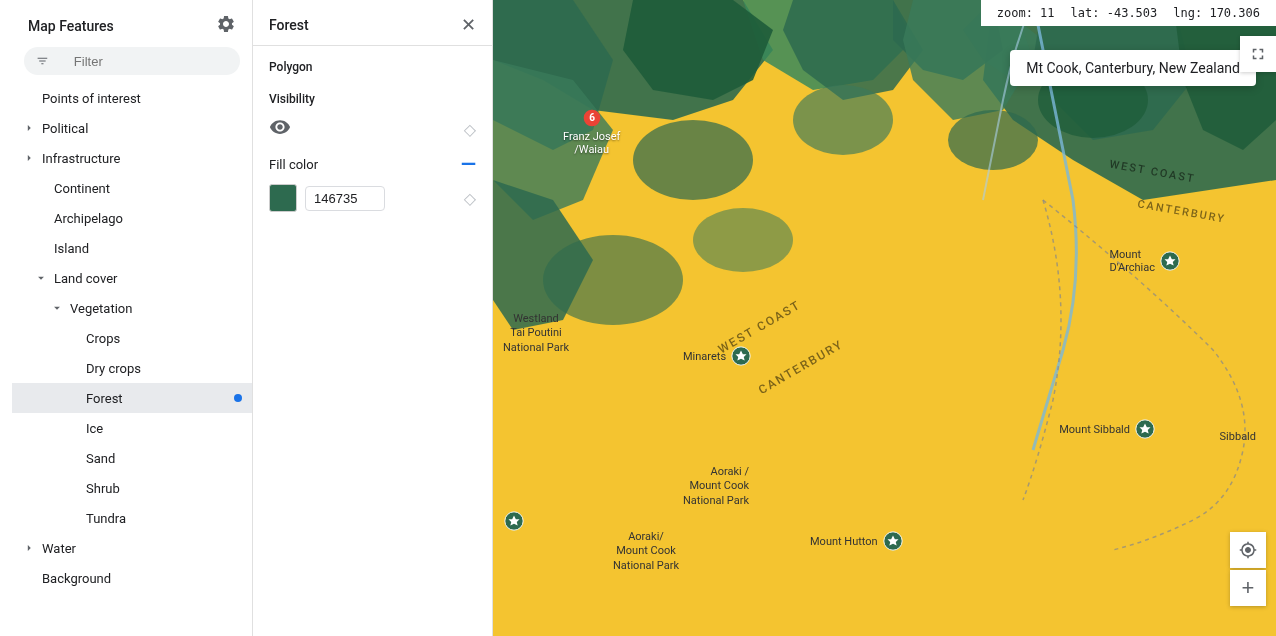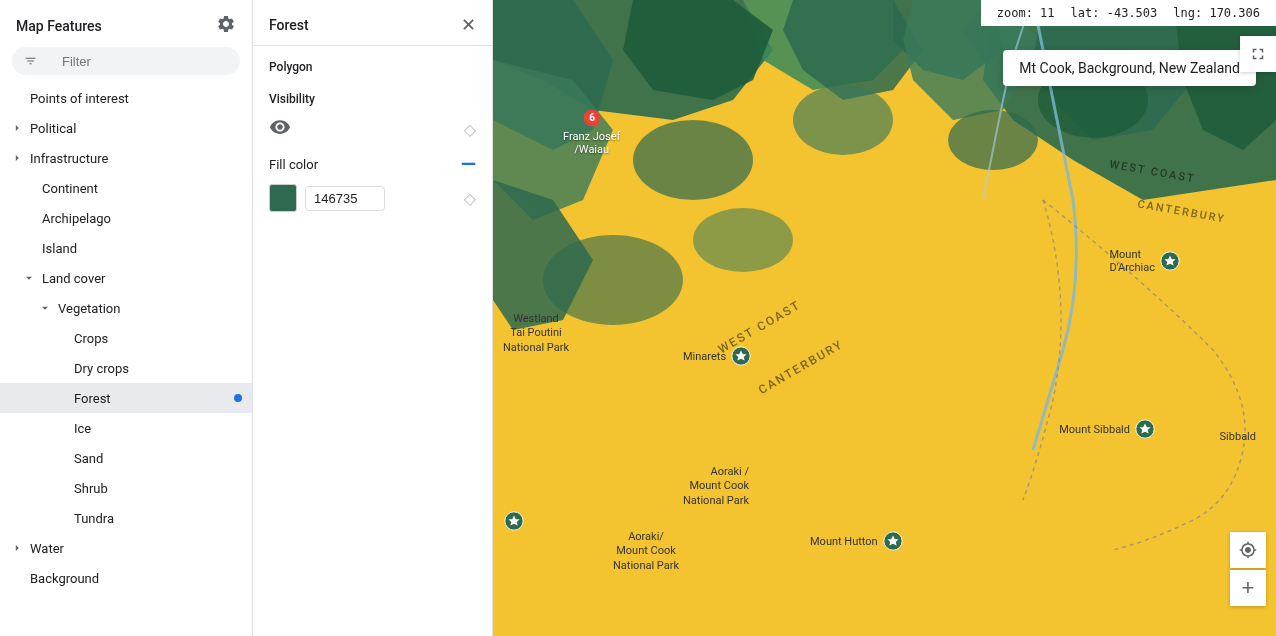--- a/index.html
+++ b/index.html
@@ -8,20 +8,21 @@
     
     .left-panel {
       width: 253px;
       min-width: 253px;
       background: #fff;
       border-right: 1px solid #e0e0e0;
       display: flex;
       flex-direction: column;
       height: 636px;
       overflow-y: auto;
+      padding-left: 12px;
     }
     .left-panel-header {
       display: flex;
       align-items: center;
       justify-content: space-between;
       padding: 14px 16px 10px 16px;
       font-size: 14px;
       font-weight: 500;
       color: #202124;
     }
@@ -402,21 +403,21 @@
 
 <div class="map-area">
   <div class="map-canvas">
 
     <div class="map-topbar">
       <span><span>zoom:</span> <span>11</span></span>
       <span><span>lat:</span> <span>-43.503</span></span>
       <span><span>lng:</span> <span>170.306</span></span>
     </div>
 
-    <div class="location-label">Mt Cook, Background, New Zealand</div>
+    <div class="location-label">Mt Cook, Canterbury, New Zealand</div>
 
     <button class="fullscreen-btn" style="top:36px;right:0;width:36px;height:36px;">
       <svg width="18" height="18" viewBox="0 0 24 24" fill="#5f6368">
           <path d="M7 14H5v5h5v-2H7v-3zm-2-4h2V7h3V5H5v5zm12 7h-3v2h5v-5h-2v3zM14 5v2h3v3h2V5h-5z"></path>
         </svg>
     </button>
 
     <svg class="map-svg" viewBox="0 0 783 636" xmlns="http://www.w3.org/2000/svg">
 
       <rect width="783" height="636" fill="#f4c430"></rect>

